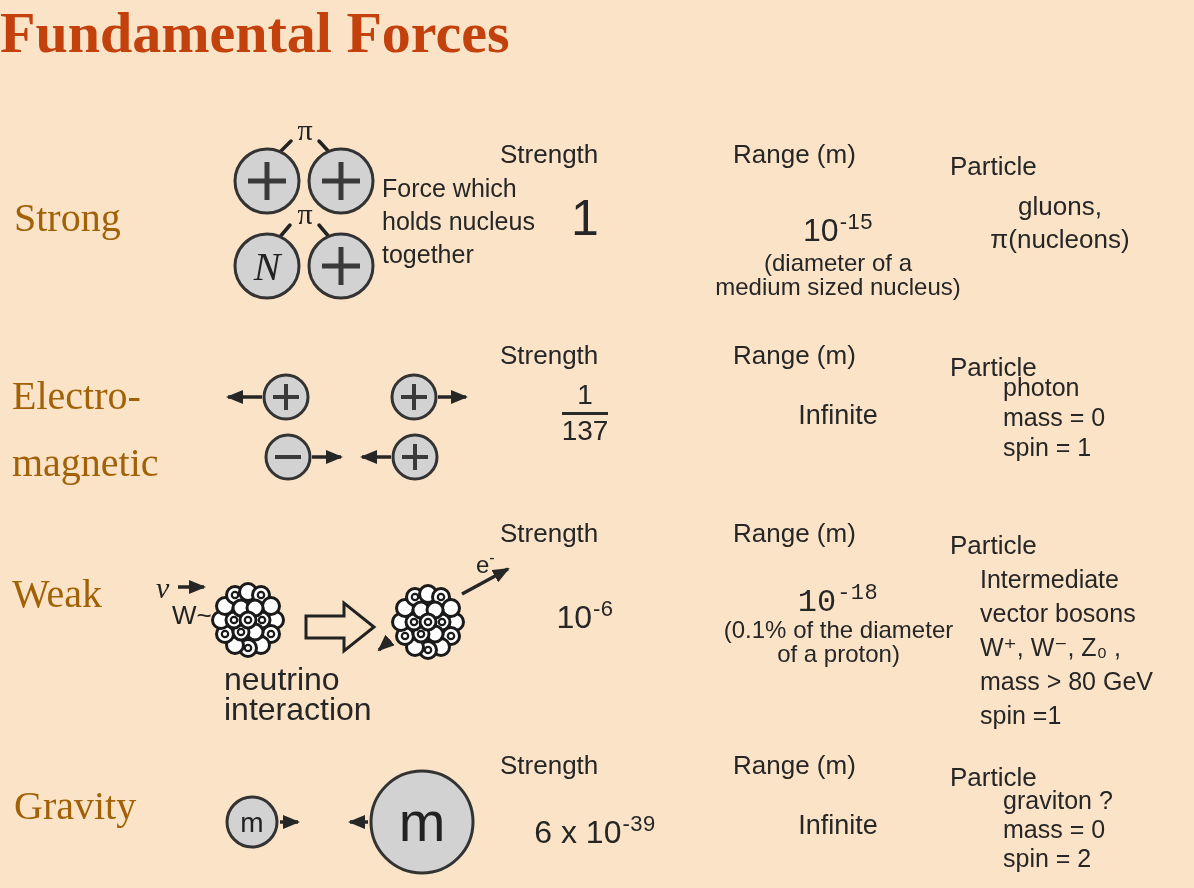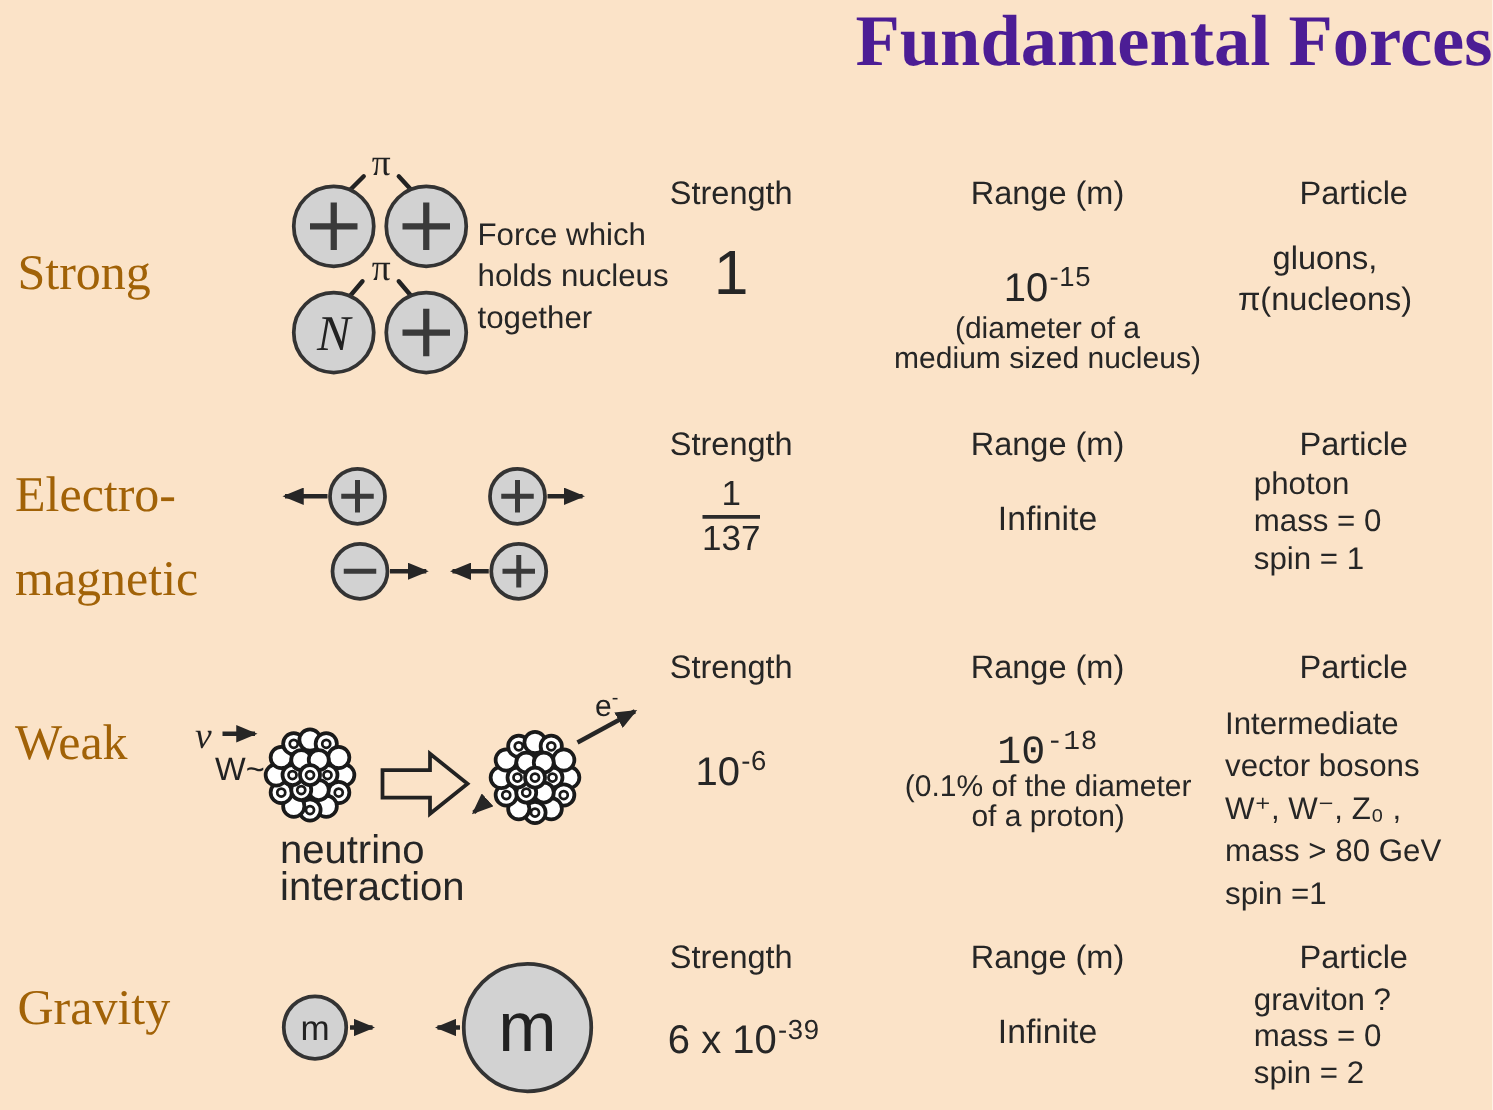--- a/index.html
+++ b/index.html
@@ -11,38 +11,38 @@
   #canvas{
     position:relative;width:1194px;height:888px;overflow:hidden;
     background:var(--bg);
     color:var(--ink);
     font-family:"Liberation Sans","DejaVu Sans",sans-serif;
   }
   section{display:contents;}
   .abs{position:absolute;}
 
   .title{
-    left:0;top:0;width:100%;text-align:right;
+    left:0;top:0;width:100%;text-align:left;
     font-family:"Liberation Serif",serif;font-weight:bold;
-    font-size:58px;line-height:66px;color:#4c1d95;
+    font-size:58px;line-height:66px;color:#c2410c;
   }
 
   .force-name{
     font-family:"Liberation Serif","DejaVu Serif",serif;
     font-size:40px;line-height:56px;color:#a16207;
   }
   .fn1{left:14px;top:190px;}
   .fn2{left:12px;top:362px;line-height:67px;}
   .fn3{left:12px;top:566px;}
   .fn4{left:14px;top:778px;}
 
-  .hdr{font-size:26px;text-align:center;}
+  .hdr{font-size:26px;text-align:left;}
   .c-s{left:500px;width:170px;}
   .c-r{left:733px;width:210px;}
-  .c-p{left:1008px;width:150px;}
+  .c-p{left:950px;width:150px;margin-top:12px;}
   .rt1{top:139px;}
   .rt2{top:340px;}
   .rt3{top:518px;}
   .rt4{top:750px;}
 
   .desc{left:382px;top:172px;width:175px;font-size:25px;line-height:33px;}
   .caption{left:224px;top:664px;width:260px;font-size:32px;line-height:30px;}
 
   .bigval{font-size:50px;line-height:52px;}
   .s1{left:500px;top:192px;width:170px;text-align:center;}

